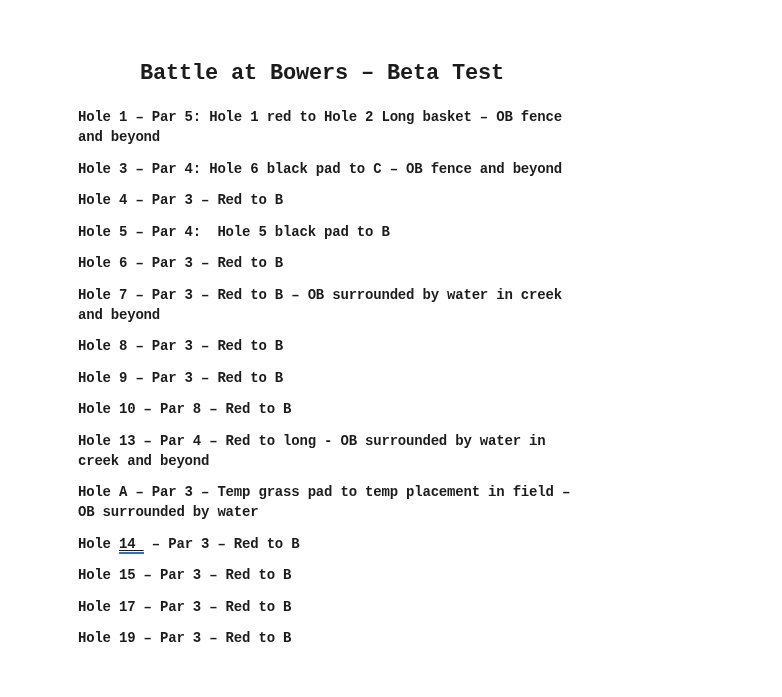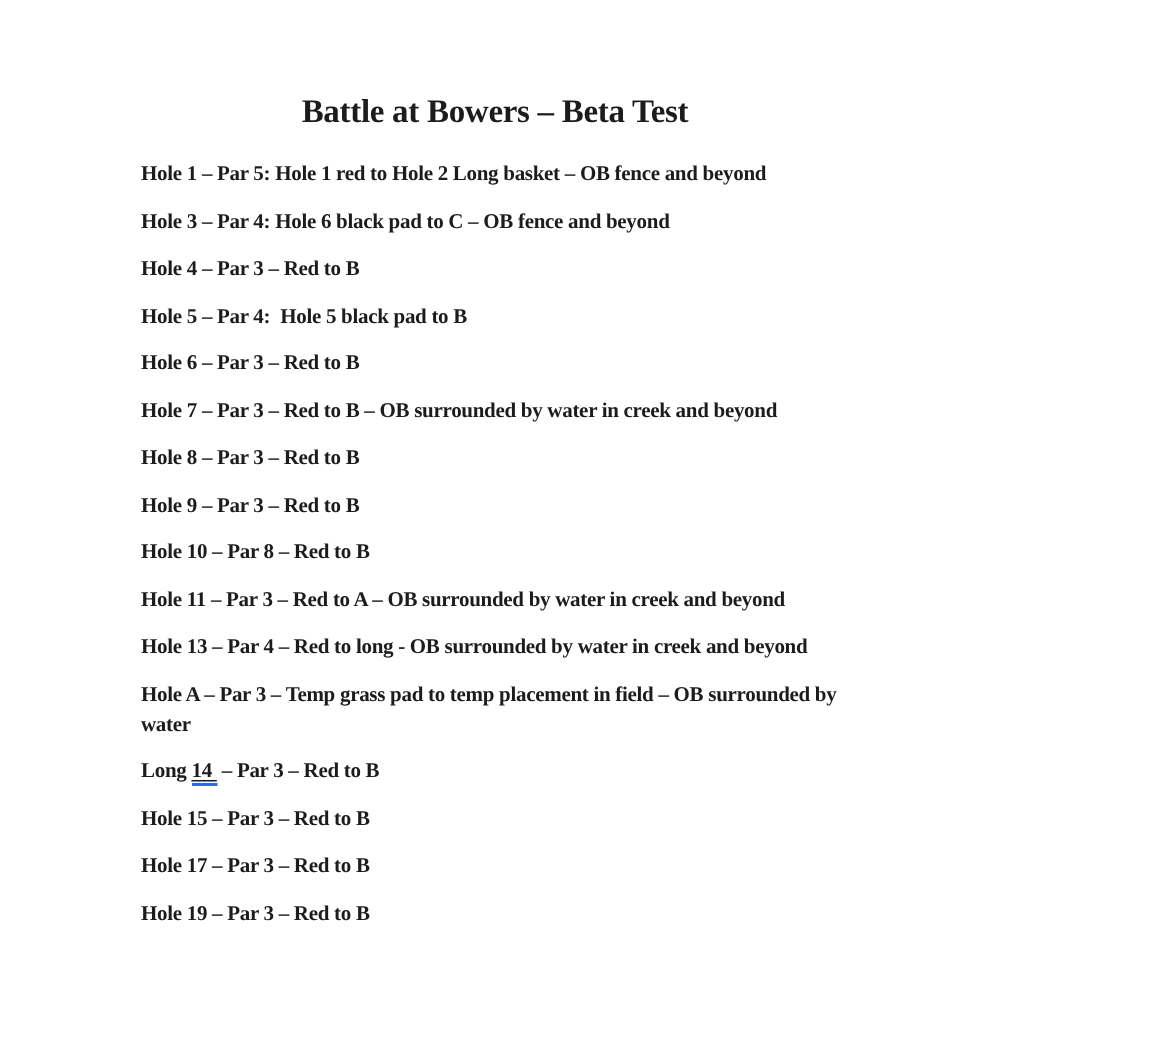--- a/index.html
+++ b/index.html
@@ -6,24 +6,23 @@
     margin: 0;
     padding: 0;
     background: #ffffff;
   }
   .page {
     position: relative;
     width: 644px;
     height: 697px;
     background: var(--page-bg, #ffffff);
     overflow: hidden;
-    font-family: Liberation Serif, serif;
+    font-family: Liberation Mono, monospace;
     color: var(--text-color, #1c1c1c);
     box-sizing: border-box;
-    padding-left: 16px;
   }
   .doc-content {
     padding: 60px 70px 0 78px;
     box-sizing: border-box;
   }
   .doc-title {
     margin: 0 8px 19px 0;
     font-size: 22px;
     line-height: 28px;
     font-weight: 700;
@@ -57,22 +56,21 @@
     <div>
         <p class="para"><span class="seg">Hole 1 – Par 5: Hole 1 red to Hole 2 Long basket – OB fence and beyond</span></p>
         <p class="para"><span class="seg">Hole 3 – Par 4: Hole 6 black pad to C – OB fence and beyond</span></p>
         <p class="para"><span class="seg">Hole 4 – Par 3 – Red to B</span></p>
         <p class="para"><span class="seg">Hole 5 – Par 4:  Hole 5 black pad to B</span></p>
         <p class="para"><span class="seg">Hole 6 – Par 3 – Red to B</span></p>
         <p class="para"><span class="seg">Hole 7 – Par 3 – Red to B – OB surrounded by water in creek and beyond</span></p>
         <p class="para"><span class="seg">Hole 8 – Par 3 – Red to B</span></p>
         <p class="para"><span class="seg">Hole 9 – Par 3 – Red to B</span></p>
         <p class="para"><span class="seg">Hole 10 – Par 8 – Red to B</span></p>
-        <p class="para"><span class="seg">Hole 11 – Par 3 – Red to A – OB surrounded by water in creek and beyond</span></p>
         <p class="para"><span class="seg">Hole 13 – Par 4 – Red to long - OB surrounded by water in creek and beyond</span></p>
         <p class="para"><span class="seg">Hole A – Par 3 – Temp grass pad to temp placement in field – OB surrounded by water</span></p>
-        <p class="para"><span class="seg">Long </span><span class="seg grammar">14 </span><span class="seg"> – Par 3 – Red to B</span></p>
+        <p class="para"><span class="seg">Hole </span><span class="seg grammar">14 </span><span class="seg"> – Par 3 – Red to B</span></p>
         <p class="para"><span class="seg">Hole 15 – Par 3 – Red to B</span></p>
         <p class="para"><span class="seg">Hole 17 – Par 3 – Red to B</span></p>
         <p class="para"><span class="seg">Hole 19 – Par 3 – Red to B</span></p>
       </div>
   </div>
 </div>
 
 </body></html>

